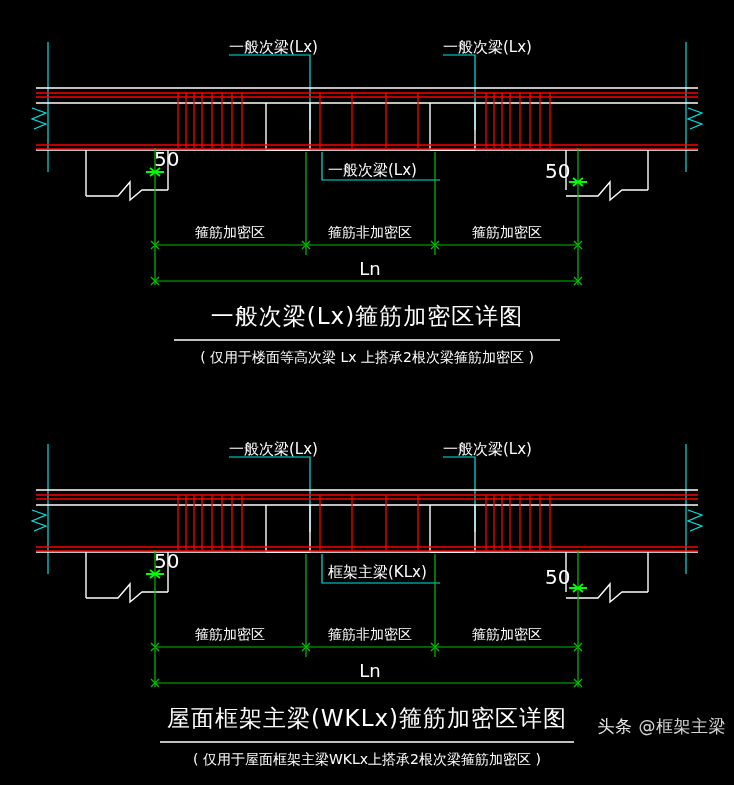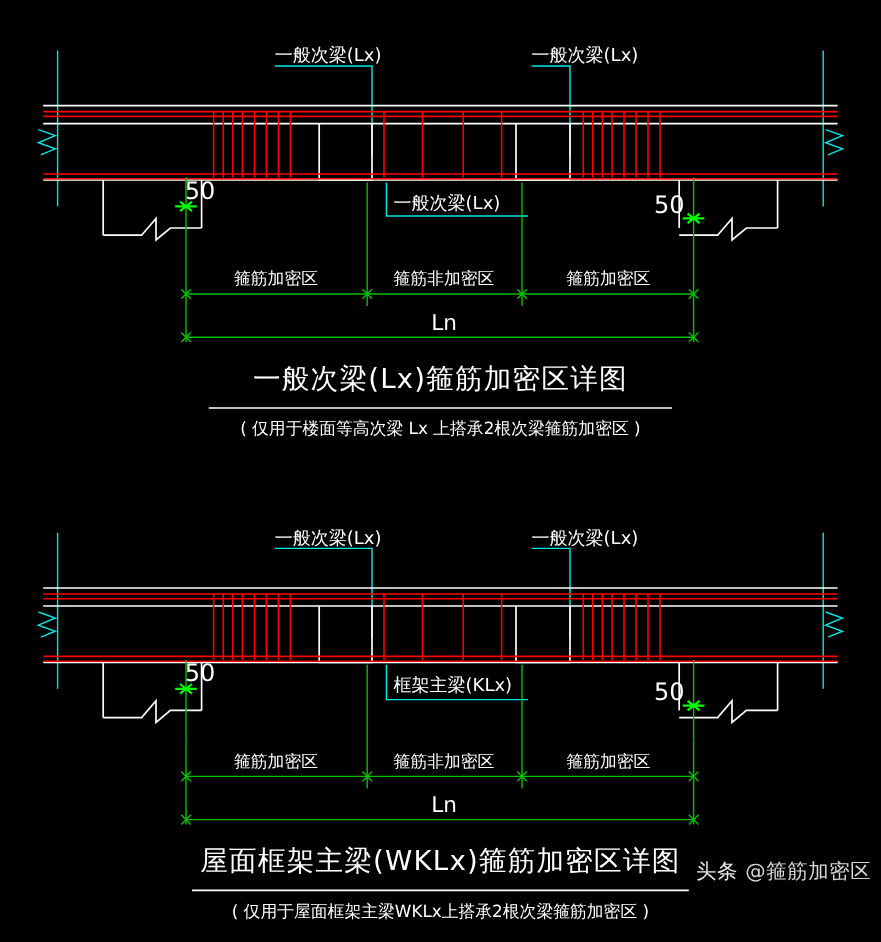--- a/index.html
+++ b/index.html
@@ -301,16 +301,16 @@
       </g>
 
       <text class="cad-text" x="367" y="719" fill="#ffffff" font-size="23" text-anchor="middle" letter-spacing="1">屋面框架主梁(WKLx)箍筋加密区详图</text>
       <line x1="160" y1="742" x2="574" y2="742" stroke="#ffffff" stroke-width="1.3"></line>
       <text class="cad-text" x="367" y="760" fill="#ffffff" font-size="14" text-anchor="middle">( 仅用于屋面框架主梁WKLx上搭承2根次梁箍筋加密区 )</text>
     </g>
   </svg>
 
   <div class="wm">
     <b>头条</b>
-    <span class="at">@箍筋加密区</span>
+    <span class="at">@框架主梁</span>
   </div>
 
 </div>
 
 </body></html>

